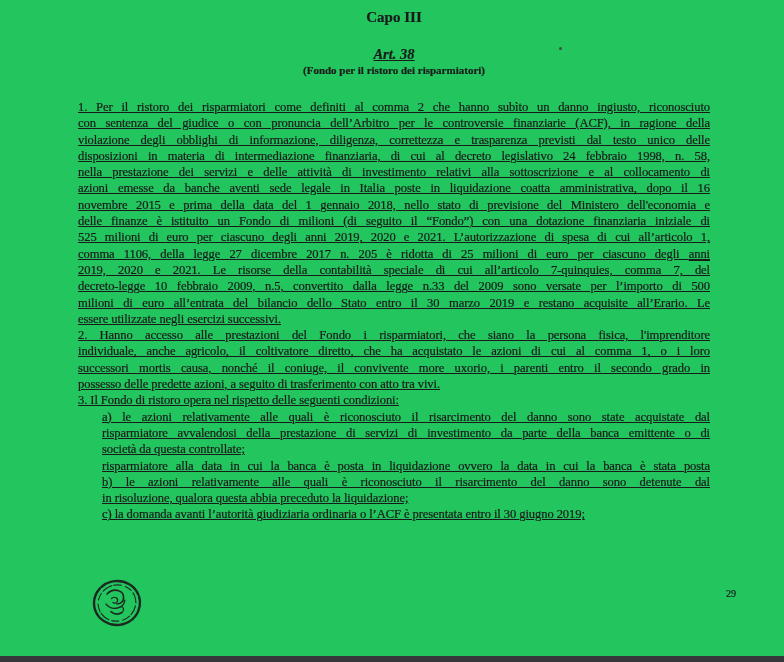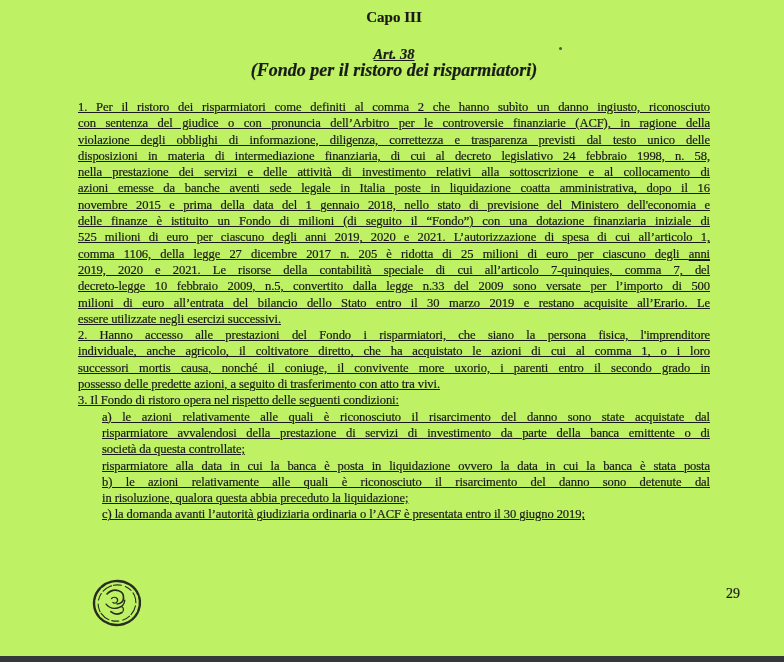--- a/index.html
+++ b/index.html
@@ -6,32 +6,32 @@
   body {
     width: 784px; height: 662px;
     background: #ffffff;
     overflow: hidden;
     position: relative;
     font-family: "Liberation Serif", serif;
     color: #1a1a1a;
   }
   .page {
     position: absolute; inset: 0;
-    background: #bef264;
+    background: #22c55e;
   }
   .doc-text { -webkit-text-stroke: 0.2px #1a1a1a; }
 
   .header {
     position: absolute; left: 78px; top: 9px; width: 632px;
     text-align: center;
   }
   .h-capo   { font-size: 15px;   font-weight: bold; line-height: 16px; }
   .h-sub    { font-size: 14.5px; font-weight: bold; line-height: 16px; }
   .h-art    { margin-top: 21px; font-size: 14.5px; font-weight: bold; font-style: italic; line-height: 16px; text-decoration: underline; }
-  .h-artsub { font-size: 18px;  font-weight: bold; font-style: italic; line-height: 16px; }
+  .h-artsub { font-size: 11px;  font-weight: bold; line-height: 16px; }
 
   .article-body {
     position: absolute; left: 78px; top: 99px; width: 632px;
     font-size: 12.6px; line-height: 16.3px; letter-spacing: -0.1px;
   }
   .block { margin: 0; text-decoration: underline; }
   .block.indented { padding-left: 24px; }
   .line {
     height: 16.3px; overflow: hidden;
     text-align: justify; text-align-last: justify;
@@ -47,21 +47,21 @@
 
   .stamp {
     position: absolute; left: 91px; top: 578px;
     width: 52px; height: 50px;
     transform: rotate(-6deg);
     opacity: .92;
   }
 
   .page-number {
     position: absolute; left: 726px; top: 585px;
-    font-size: 14px; line-height: 17px;
+    font-size: 10px; line-height: 17px;
   }
 
   .bottom-bar {
     position: absolute; left: 0; right: 0; bottom: 0;
     height: 6px; background: #36373b;
   }
 </style>
 </head>
 <body>
 

